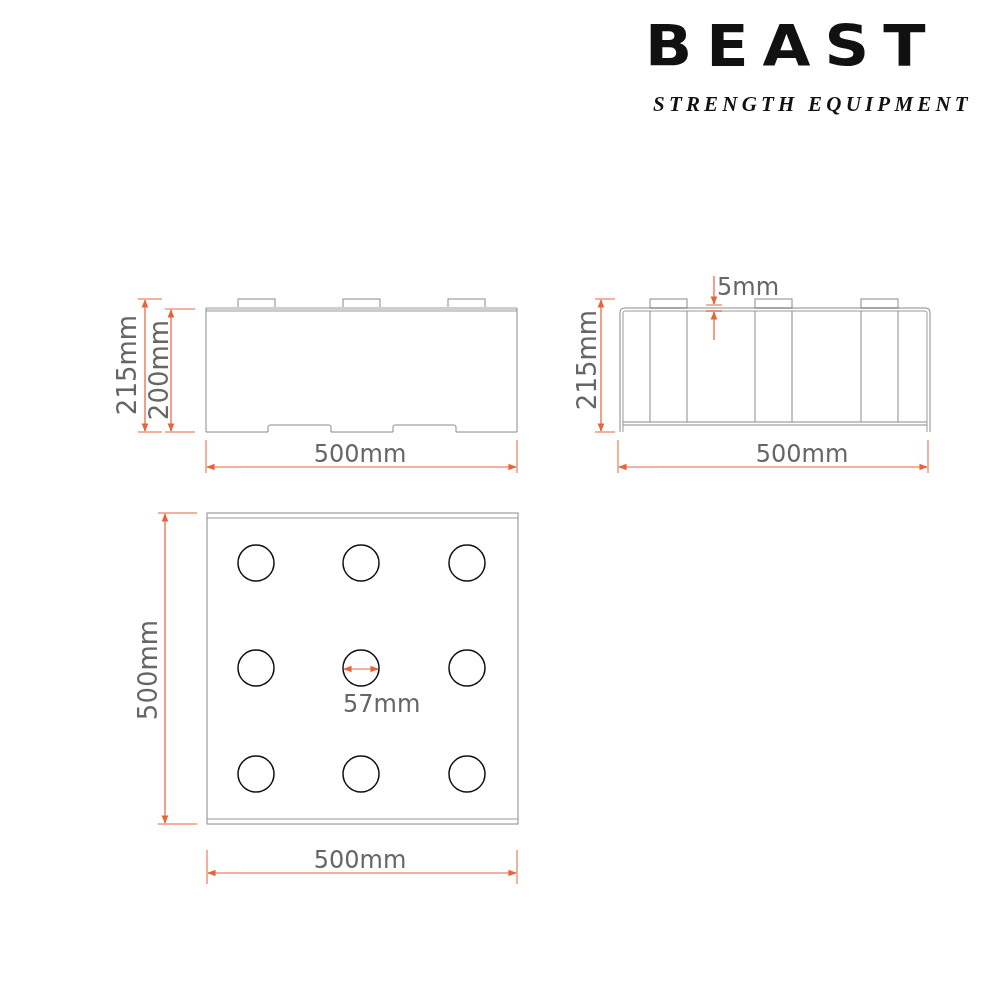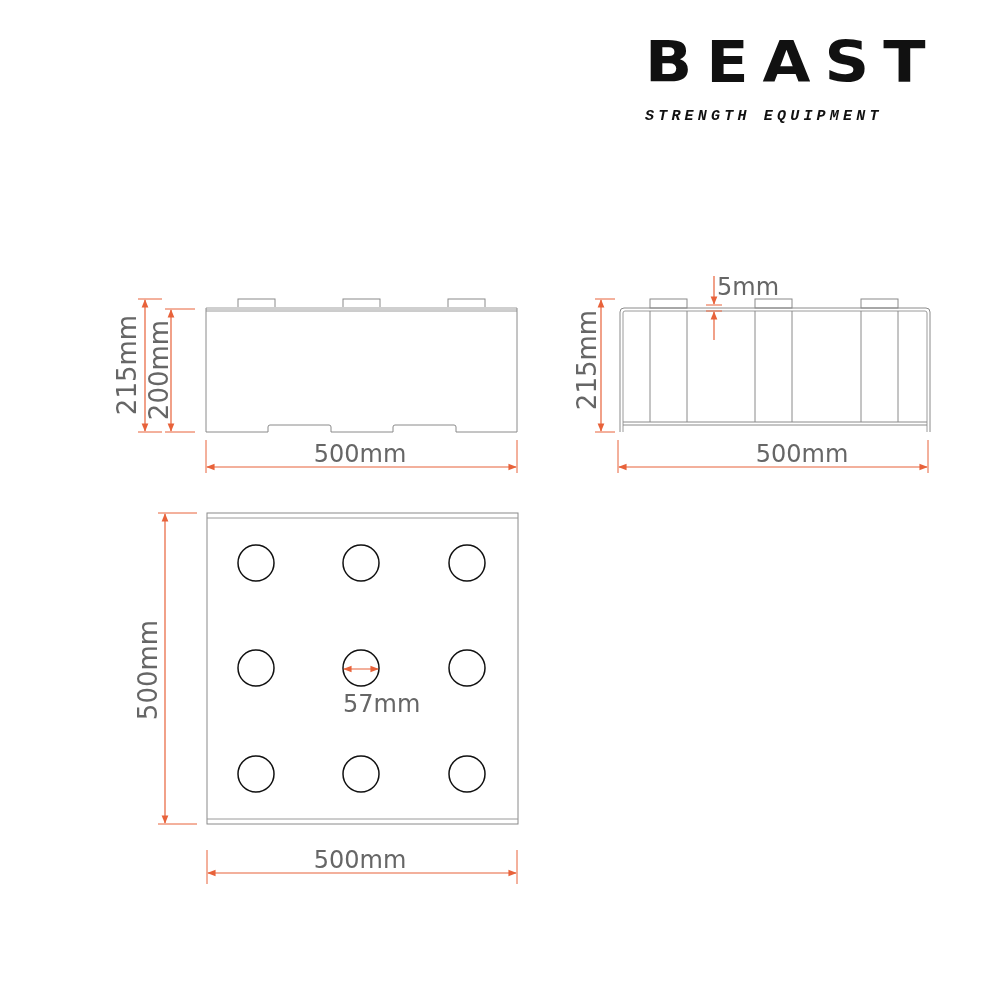--- a/index.html
+++ b/index.html
@@ -1,23 +1,23 @@
 <!DOCTYPE html>
 <html><head>
 <meta charset="utf-8">
 <style>
   html, body { margin: 0; padding: 0; background: #ffffff; }
   body { width: 1000px; height: 1000px; position: relative; overflow: hidden;
          font-family: "Liberation Sans", sans-serif; }
-  .logo { position: absolute; left: 645px; top: 34px; width: 330px; }
+  .logo { position: absolute; left: 645px; top: 18px; width: 330px; }
   .logo-main { font-family: "DejaVu Sans", sans-serif; font-weight: bold; font-size: 62px;
                letter-spacing: 14px; color: #111; line-height: 62px; transform: scaleY(0.92);
                transform-origin: top left; }
-  .logo-sub { font-family: Liberation Mono, monospace; font-weight: bold; font-style: italic;
-              font-size: 15px; letter-spacing: 4.2px; color: #111; margin-top: 12px; margin-left: 0; }
+  .logo-sub { font-family: Liberation Serif, serif; font-weight: bold; font-style: italic;
+              font-size: 21px; letter-spacing: 4.2px; color: #111; margin-top: 12px; margin-left: 8px; }
   svg.drawing { position: absolute; left: 0; top: 0; }
   .dim-text { font-family: "DejaVu Sans", sans-serif; fill: #666; }
 </style>
 </head>
 <body>
 
 <div class="logo">
   <div class="logo-main">BEAST</div>
   <div class="logo-sub">STRENGTH EQUIPMENT</div>
 </div>

